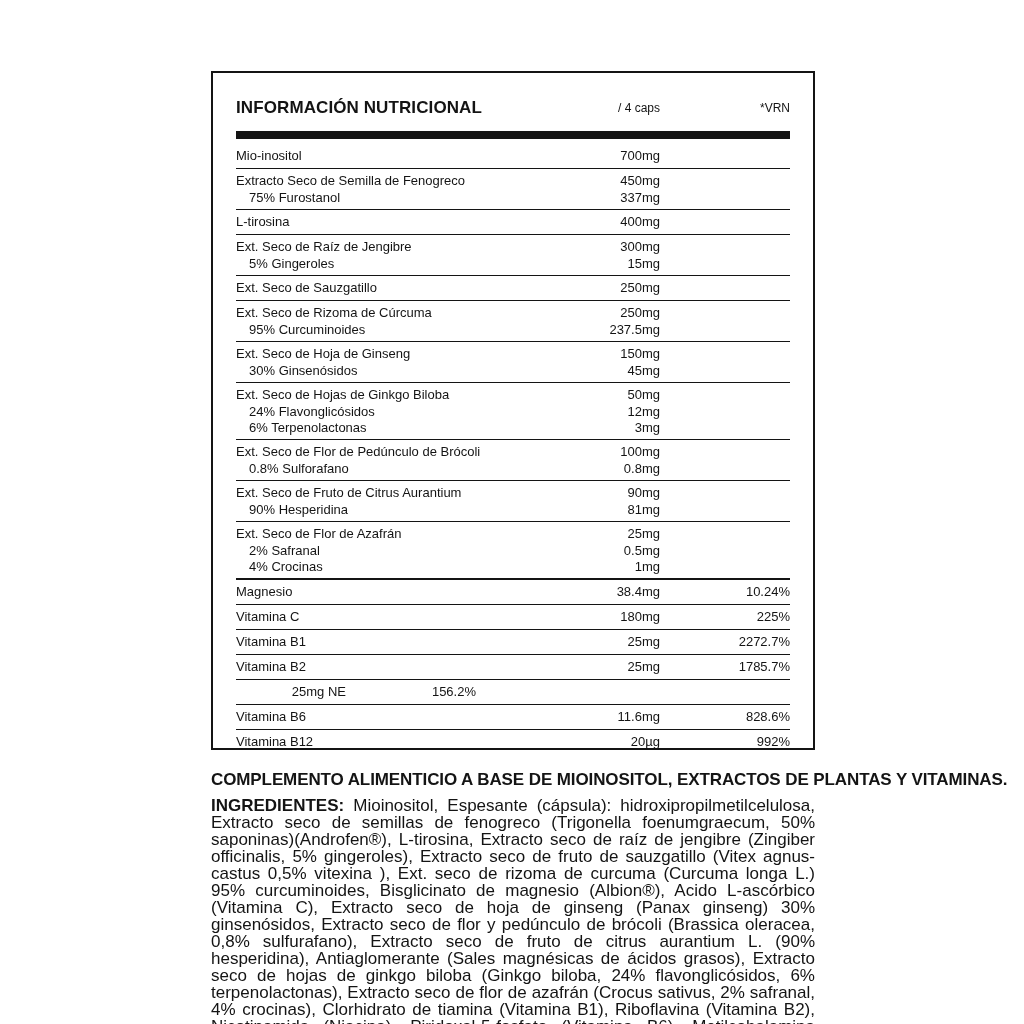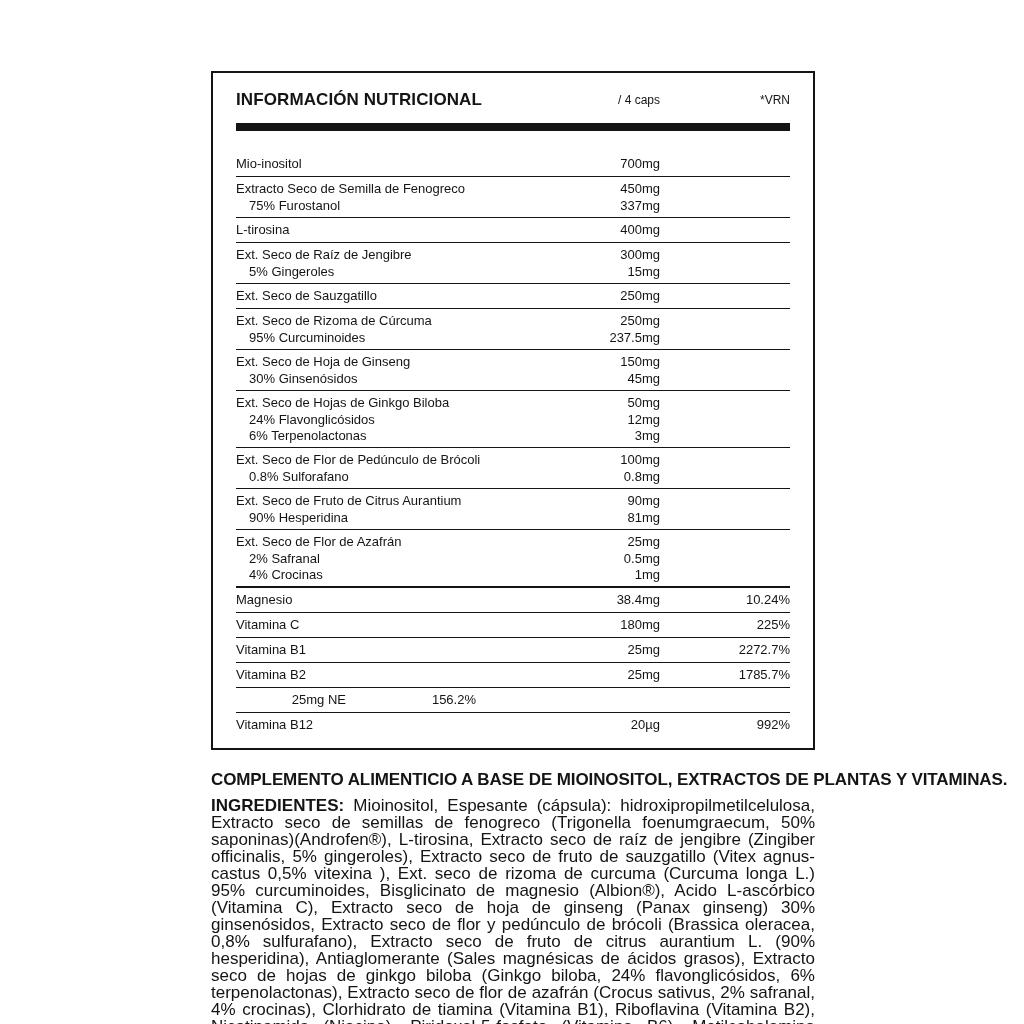--- a/index.html
+++ b/index.html
@@ -5,29 +5,29 @@
   html,body{margin:0;padding:0;}
   body{
     width:1024px;height:1024px;background:#ffffff;position:relative;
     font-family:"Liberation Sans","DejaVu Sans",sans-serif;color:#141414;
     overflow:hidden;-webkit-font-smoothing:antialiased;
   }
   .panel{
     position:absolute;left:211px;top:71px;width:604px;height:679px;
     border:2px solid #141414;box-sizing:border-box;padding:0 23px;background:#fff;
   }
-  .panel-header{display:flex;align-items:flex-end;margin-top:16px;}
+  .panel-header{display:flex;align-items:flex-end;margin-top:24px;}
   .panel-title{flex:1;font-size:17px;font-weight:700;margin:0;line-height:22px;letter-spacing:.1px;}
   .head{font-size:12px;font-weight:400;line-height:22px;}
   .col-amount{width:110px;text-align:right;flex:none;}
   .col-vrn{width:130px;text-align:right;flex:none;}
   .bar{height:8px;background:#141414;margin-top:12px;}
   .rows{font-size:13px;}
   .row{border-bottom:1.5px solid #141414;padding:3px 0 3px;}
-  .row:first-child{padding-top:24px;}
+  .row:first-child{padding-top:8px;}
   .row.thick{border-bottom-width:2.5px;}
   .row.noline{border-bottom:none;}
   .line{display:flex;line-height:18px;}
   .line.sub{line-height:16px;justify-content:space-between;}
   .lbl{flex:1;}
   .line.sub .lbl{padding-left:13px;}
   .summary{
     position:absolute;left:211px;top:770px;width:604px;margin:0;
     font-size:17px;font-weight:700;white-space:nowrap;letter-spacing:-.1px;
   }
@@ -203,20 +203,27 @@
             <span class="col-amount">25mg</span>
             <span class="col-vrn">1785.7%</span>
           </div>
         </div>
         <div class="row">
           <div class="line">
             <span class="col-amount">25mg NE</span>
             <span class="col-vrn">156.2%</span>
           </div>
         </div>
+        <div class="row">
+          <div class="line">
+            <span class="lbl">Vitamina B6</span>
+            <span class="col-amount">11.6mg</span>
+            <span class="col-vrn">828.6%</span>
+          </div>
+        </div>
         <div class="row noline">
           <div class="line">
             <span class="lbl">Vitamina B12</span>
             <span class="col-amount">20µg</span>
             <span class="col-vrn">992%</span>
           </div>
         </div>
       </div>
   </section>
 

